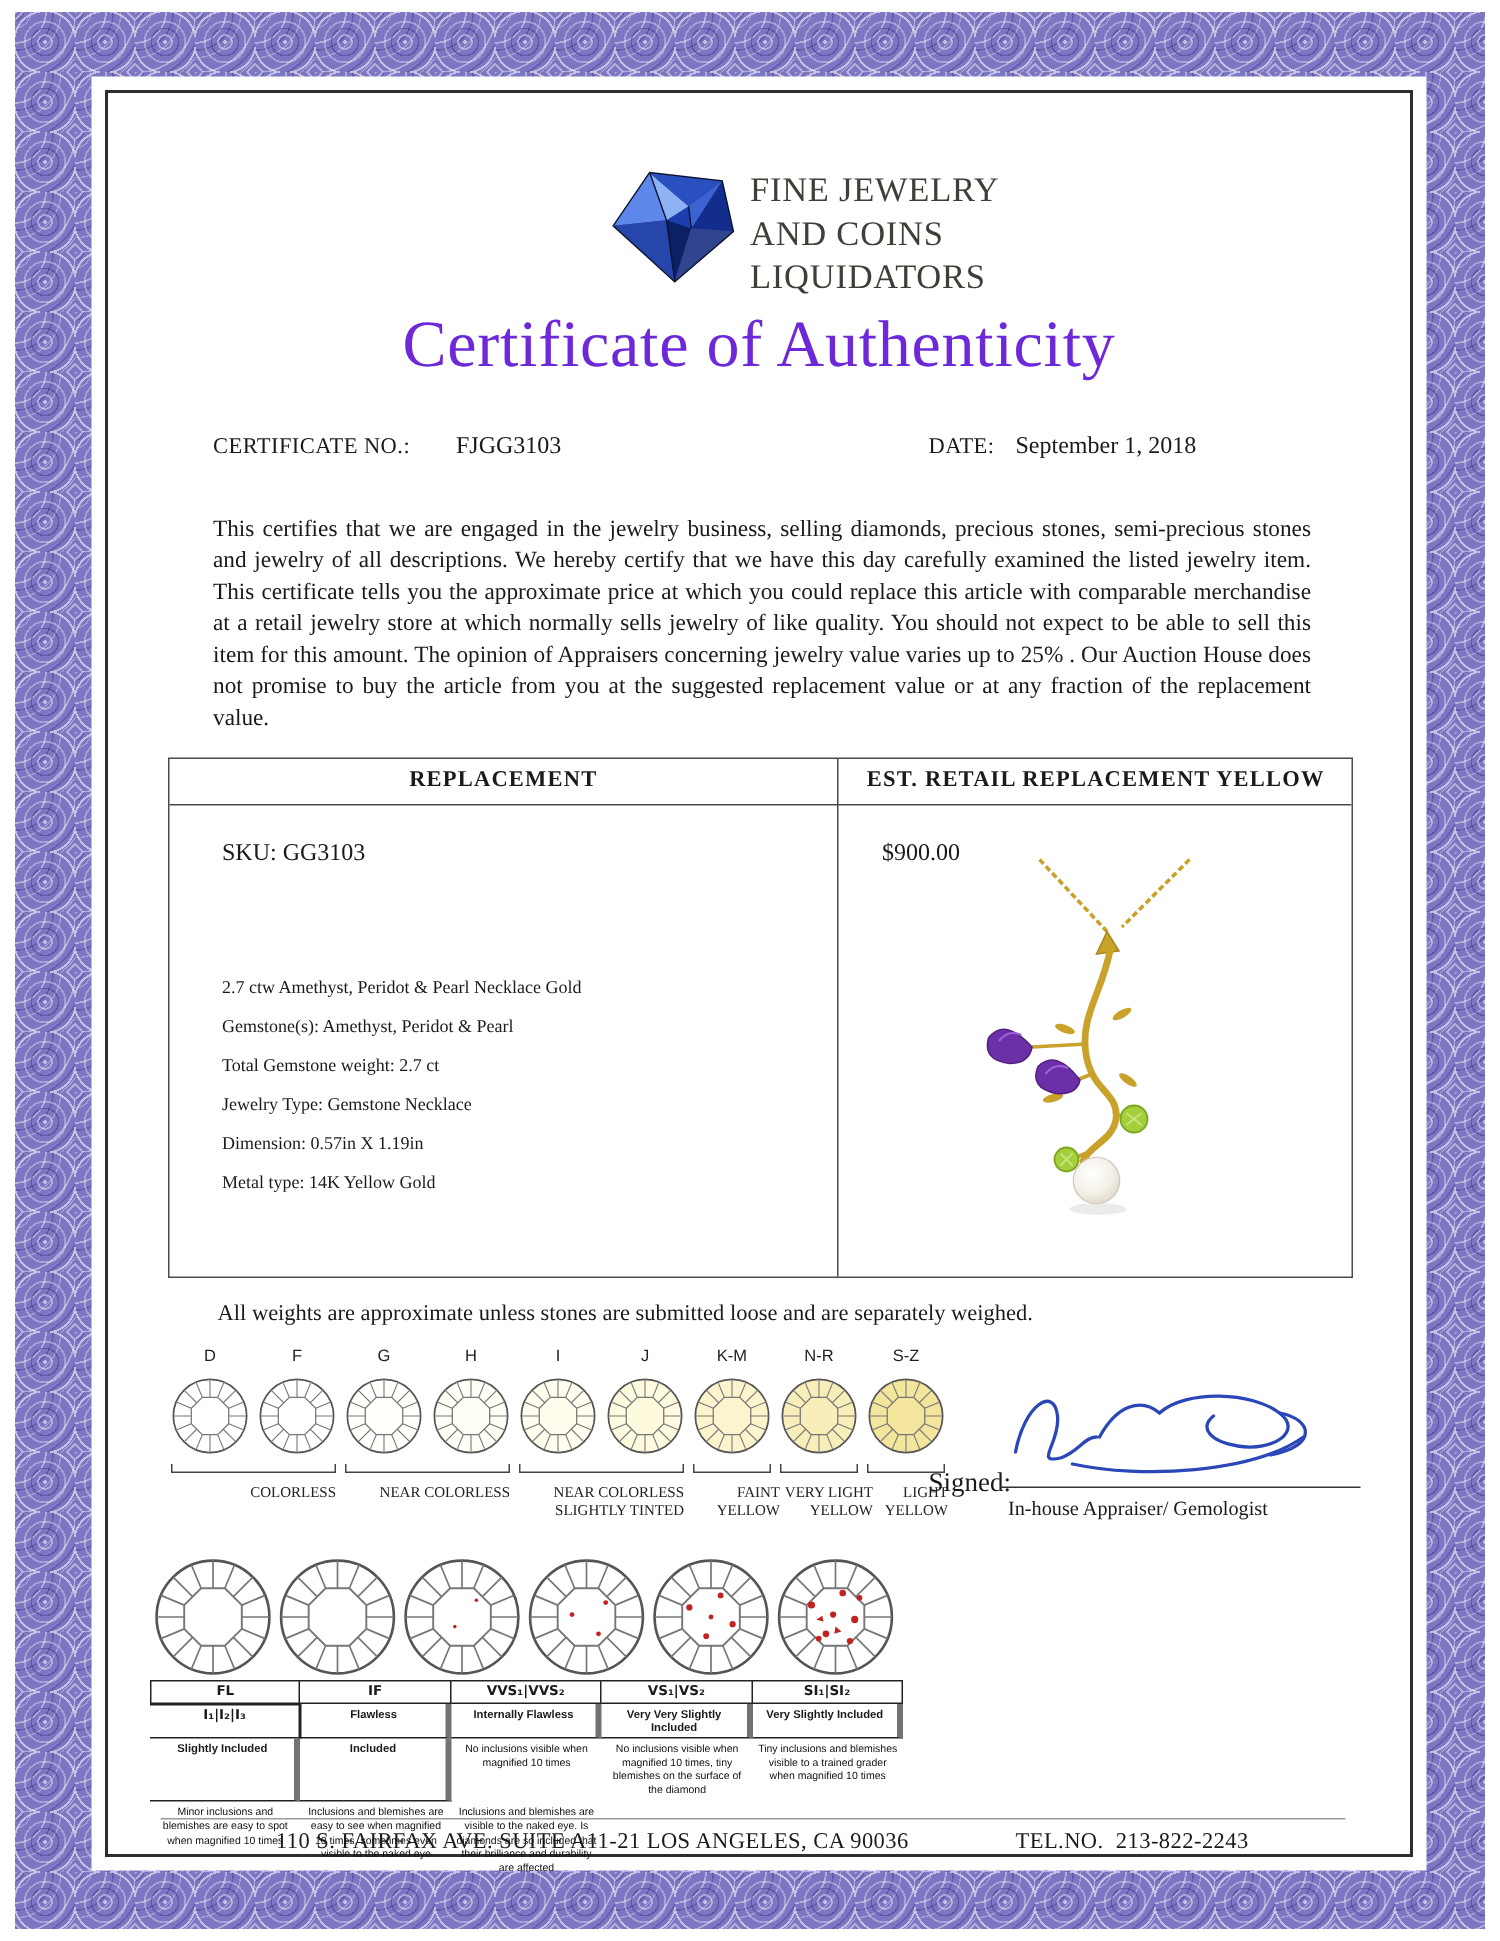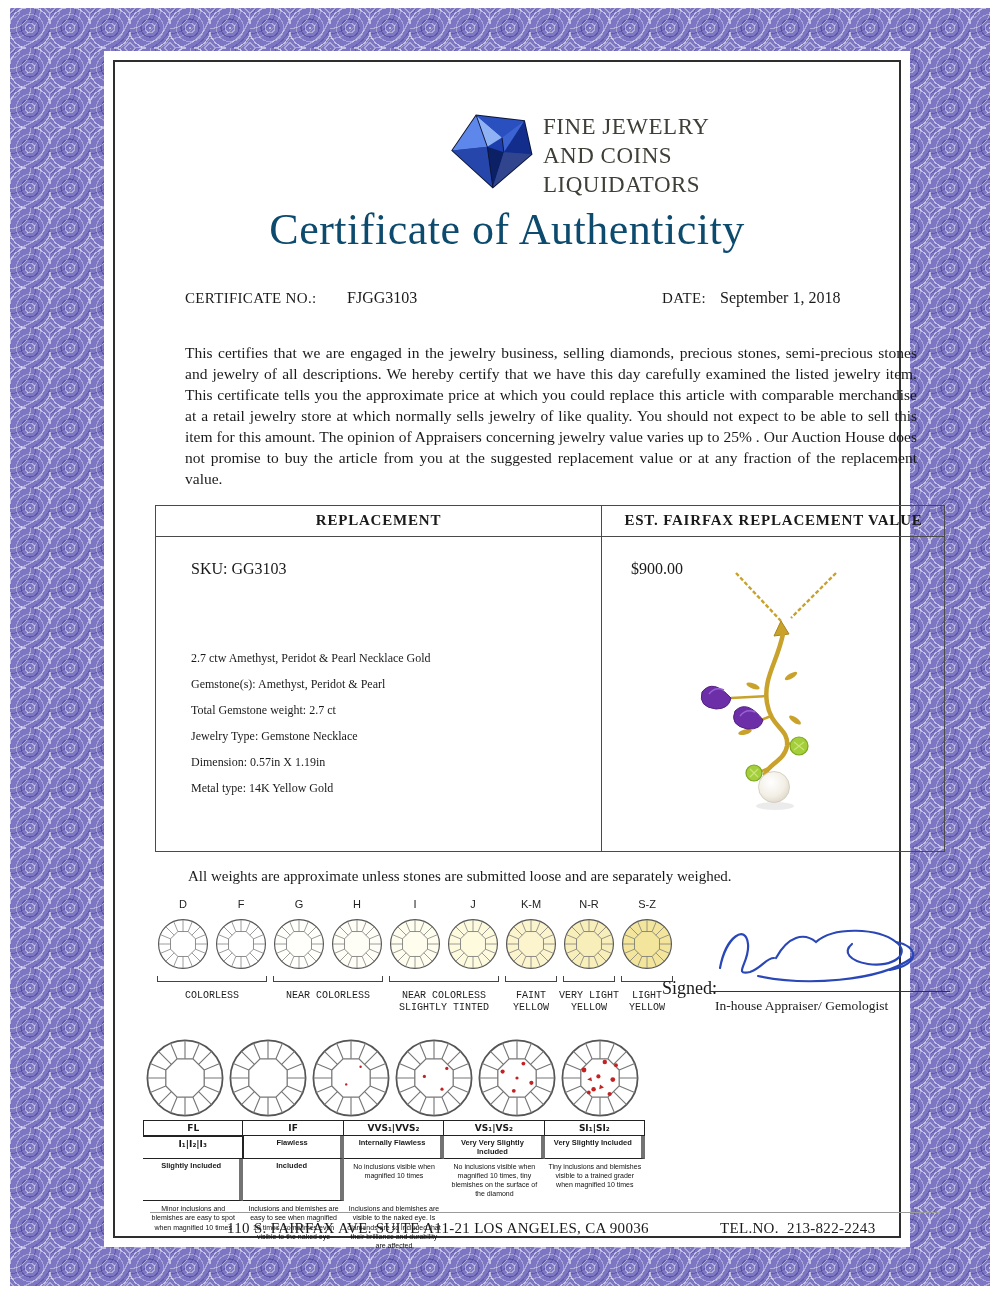--- a/index.html
+++ b/index.html
@@ -16,28 +16,28 @@
         rgba(44,34,116,.38) 8.5px 9.6px, rgba(44,34,116,0) 9.6px 13px,
         rgba(255,255,255,.32) 13px 14.2px, rgba(255,255,255,0) 14.2px 20px),
       repeating-radial-gradient(circle at 0 0,
         rgba(255,255,255,.40) 0 1.2px, rgba(255,255,255,0) 1.2px 5px,
         rgba(44,34,116,.30) 5px 6px, rgba(44,34,116,0) 6px 10px,
         rgba(255,255,255,.28) 10px 11px, rgba(255,255,255,0) 11px 20px);
     background-size:40px 40px, 40px 40px;
   }
 
   .panel{
-    position:absolute;left:70px;top:60px;width:788px;height:1178px;
-    background:#ffffff;border:2px solid #2e2e2e;box-shadow:0 0 0 9px #ffffff;margin-left:43px;
+    position:absolute;left:70px;top:60px;width:872px;height:1178px;
+    background:#ffffff;border:2px solid #2e2e2e;box-shadow:0 0 0 9px #ffffff;
   }
   .abs{position:absolute}
 
   
   .logo-text{line-height:29px;font-size:23px;letter-spacing:.5px;color:#3f3f38}
-  .cert-title{width:100%;text-align:center;font-size:44px;color:#0c4a6e;letter-spacing:.5px}
+  .cert-title{width:100%;text-align:center;font-size:44px;color:#6d28d9;letter-spacing:.5px}
 
   .meta-label{font-weight:normal;font-size:15px;letter-spacing:.3px}
   .meta-value{font-size:16px}
 
   .body-par{width:732px;font-size:15.5px;line-height:21px;text-align:justify}
 
   
   .val-table{left:40px;top:443px;width:790px;height:347px;border:1px solid #4a4a4a}
   .val-table .vline{position:absolute;left:445px;top:0;bottom:0;width:0;border-left:1px solid #4a4a4a}
   .val-table .hline{position:absolute;left:0;right:0;top:30px;height:0;border-top:1px solid #4a4a4a}
@@ -45,21 +45,21 @@
   .cell-text{font-size:16px}
   .detail-lines div{font-size:12px;line-height:26px}
 
   .note-text{font-size:15px}
 
   
   .grade-row,.diamond-row{display:flex;gap:6px}
   .grade-cell{width:52px;text-align:center;font-family:"Liberation Sans",sans-serif;font-size:11px;color:#222}
   .diamond-cell{width:52px;height:52px}
   .bracket{height:6px;border-left:1.5px solid #444;border-right:1.5px solid #444;border-bottom:1.5px solid #444}
-  .grp-label{font-family:Liberation Mono, monospace;font-size:10px;line-height:12px;color:#222;text-align:center;text-transform:uppercase}
+  .grp-label{font-family:Liberation Serif, serif;font-size:10px;line-height:12px;color:#222;text-align:right;text-transform:uppercase}
 
   
   .signed-label{font-size:18px}
   .sig-line{border-bottom:1px solid #333}
   .signer-title{font-size:13.5px}
 
   
   .clarity-row{display:flex;gap:3px}
   .clarity-table{left:28px;top:1058px;width:502px;display:grid;grid-template-columns:repeat(5,1fr);font-family:"Liberation Sans",sans-serif}
   .cl-grade{border-top:1px solid #222;border-bottom:1px solid #222;border-right:1px solid #222;font-weight:bold;font-size:9px;text-align:center;padding:2px 0;font-family:"DejaVu Sans","Liberation Sans",sans-serif}
@@ -118,21 +118,21 @@
   <span class="abs meta-value" style="left:232px;top:227px">FJGG3103</span>
   <span class="abs meta-label" style="left:547px;top:228px">DATE:</span>
   <span class="abs meta-value" style="left:605px;top:227px">September 1, 2018</span>
 
   <div class="abs body-par" style="left:70px;top:280px">This certifies that we are engaged in the jewelry business, selling diamonds, precious stones, semi-precious stones and jewelry of all descriptions.  We hereby certify that we have this day carefully examined the listed jewelry item.  This certificate tells you the approximate price at which you could replace this article with comparable merchandise at a retail jewelry store at which normally sells jewelry of like quality.  You should not expect to be able to sell this item for this amount.  The opinion of Appraisers concerning jewelry value varies up to 25% .    Our Auction House does not promise to buy the article from you at the suggested replacement value or at any fraction of the replacement value.</div>
 
   <div class="abs val-table">
     <div class="vline"></div>
     <div class="hline"></div>
     <div class="th" style="left:0;width:445px">REPLACEMENT</div>
-    <div class="th" style="left:445px;width:345px">EST. FAIRFAX REPLACEMENT VALUE</div>
+    <div class="th" style="left:445px;width:345px">EST. RETAIL REPLACEMENT YELLOW</div>
 
     <div class="abs cell-text" style="left:35px;top:54px">SKU: GG3103</div>
     <div class="abs detail-lines" style="left:35px;top:139px;width:400px">
       <div>2.7 ctw Amethyst, Peridot &amp; Pearl Necklace Gold</div>
       <div>Gemstone(s): Amethyst, Peridot &amp; Pearl</div>
       <div>Total Gemstone weight: 2.7 ct</div>
       <div>Jewelry Type: Gemstone Necklace</div>
       <div>Dimension: 0.57in X 1.19in</div>
       <div>Metal type: 14K Yellow Gold</div>
     </div>

